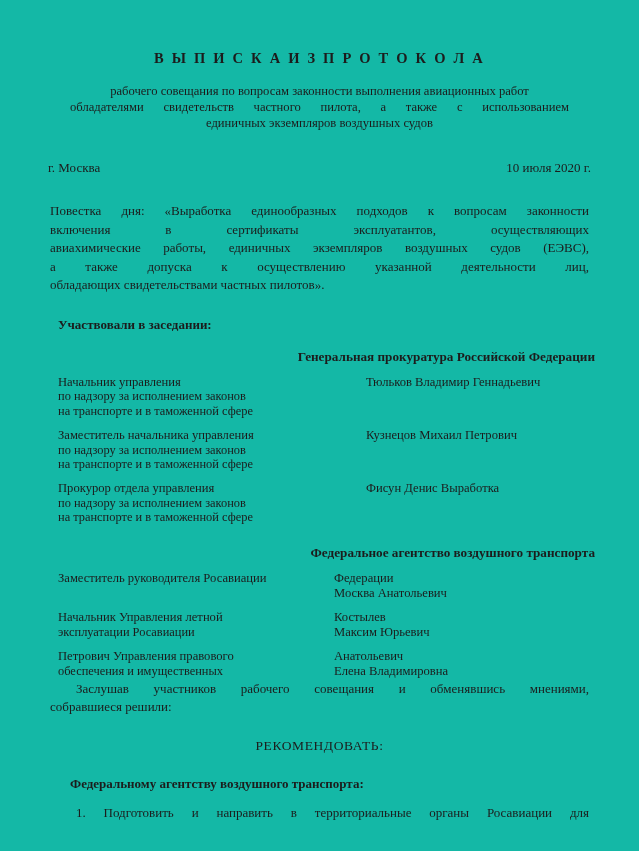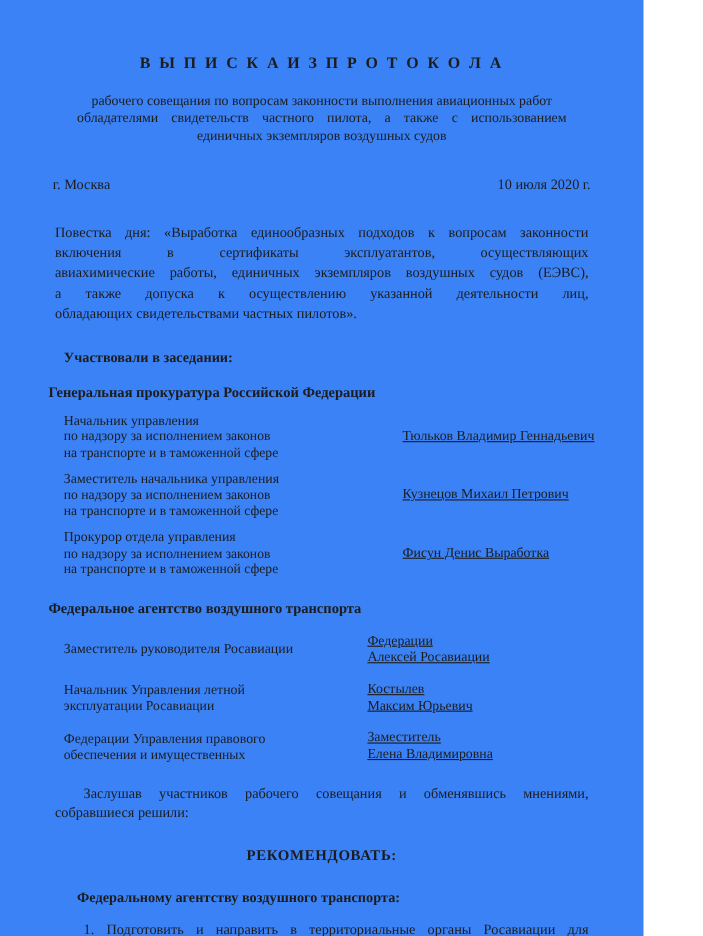--- a/index.html
+++ b/index.html
@@ -9,25 +9,25 @@
   }
   body {
     width: 639px;
     height: 851px;
     overflow: hidden;
     font-family: "Liberation Serif", serif;
     color: #1c1c1c;
   }
   .page {
     position: relative;
-    width: 585px;
+    width: 639px;
     height: 851px;
     padding: 0;
     box-sizing: border-box;
-    background: #3b82f6;
+    background: #14b8a6;
   }
   .inner {
     padding: 40px 44px 0 44px;
   }
   .doc-title {
     text-align: center;
     font-weight: bold;
     font-size: 14.5px;
     letter-spacing: 2.2px;
     margin-top: 10px;
@@ -67,66 +67,64 @@
     text-align-last: left;
   }
   .sec-label {
     margin-top: 22px;
     font-size: 13px;
     font-weight: bold;
     padding-left: 14px;
   }
   .org-head {
     margin-top: 16px;
-    text-align: left;
+    text-align: right;
     font-weight: bold;
     font-size: 13.2px;
   }
   .org-head.second {
     margin-top: 20px;
   }
   .ppl {
     margin-top: 10px;
   }
   .prow {
     display: flex;
     margin-top: 9px;
     font-size: 12.4px;
     line-height: 1.18;
     padding-left: 14px;
-    align-items: center;
   }
   .prow .pos {
     width: 300px;
     flex: 0 0 300px;
     padding-right: 8px;
   }
   .prow .pos .p1 {
     font-size: 12.6px;
   }
   .prow .nm {
     flex: 1;
     font-size: 12.6px;
   }
-  .prow .nm div { line-height: 1.2; text-decoration: underline; }
-  .ppl2 .prow { margin-top: 14px; }
+  .prow .nm div { line-height: 1.2; }
+  .ppl2 .prow { }
   .ppl2 .prow .pos { width: 268px; flex: 0 0 268px; }
   .para {
-    margin-top: 18px;
     font-size: 13px;
     line-height: 1.4;
     text-align: justify;
     text-align-last: justify;
     padding: 0 6px;
   }
   .para .l2 { text-align: right; text-align-last: left; font-family: Liberation Serif, serif; }
   .reco {
     margin-top: 22px;
     text-align: center;
-    font-weight: bold;
+    font-weight: normal;
     font-size: 13.5px;
     letter-spacing: 0.6px;
   }
   .addr {
     margin-top: 22px;
     font-weight: bold;
     font-size: 13px;
     padding-left: 26px;
   }
   .item {
@@ -207,41 +205,41 @@
 
     <div class="ppl ppl2">
       <div class="prow">
         <div class="pos">
           <div class="p1">Заместитель руководителя Росавиации</div>
           <div></div>
           <div></div>
         </div>
         <div class="nm">
           <div>Федерации</div>
-          <div>Алексей Росавиации</div>
+          <div>Москва Анатольевич</div>
         </div>
       </div>
       <div class="prow">
         <div class="pos">
           <div class="p1">Начальник Управления летной</div>
           <div>эксплуатации Росавиации</div>
           <div></div>
         </div>
         <div class="nm">
           <div>Костылев</div>
           <div>Максим Юрьевич</div>
         </div>
       </div>
       <div class="prow">
         <div class="pos">
-          <div class="p1">Федерации Управления правового</div>
+          <div class="p1">Петрович Управления правового</div>
           <div>обеспечения и имущественных</div>
         </div>
         <div class="nm">
-          <div>Заместитель</div>
+          <div>Анатольевич</div>
           <div>Елена Владимировна</div>
         </div>
       </div>
     </div>
 
     <div class="para">
       <div class="indent">Заслушав участников рабочего совещания и обменявшись мнениями,</div>
       <div class="l2">собравшиеся решили:</div>
     </div>
 

